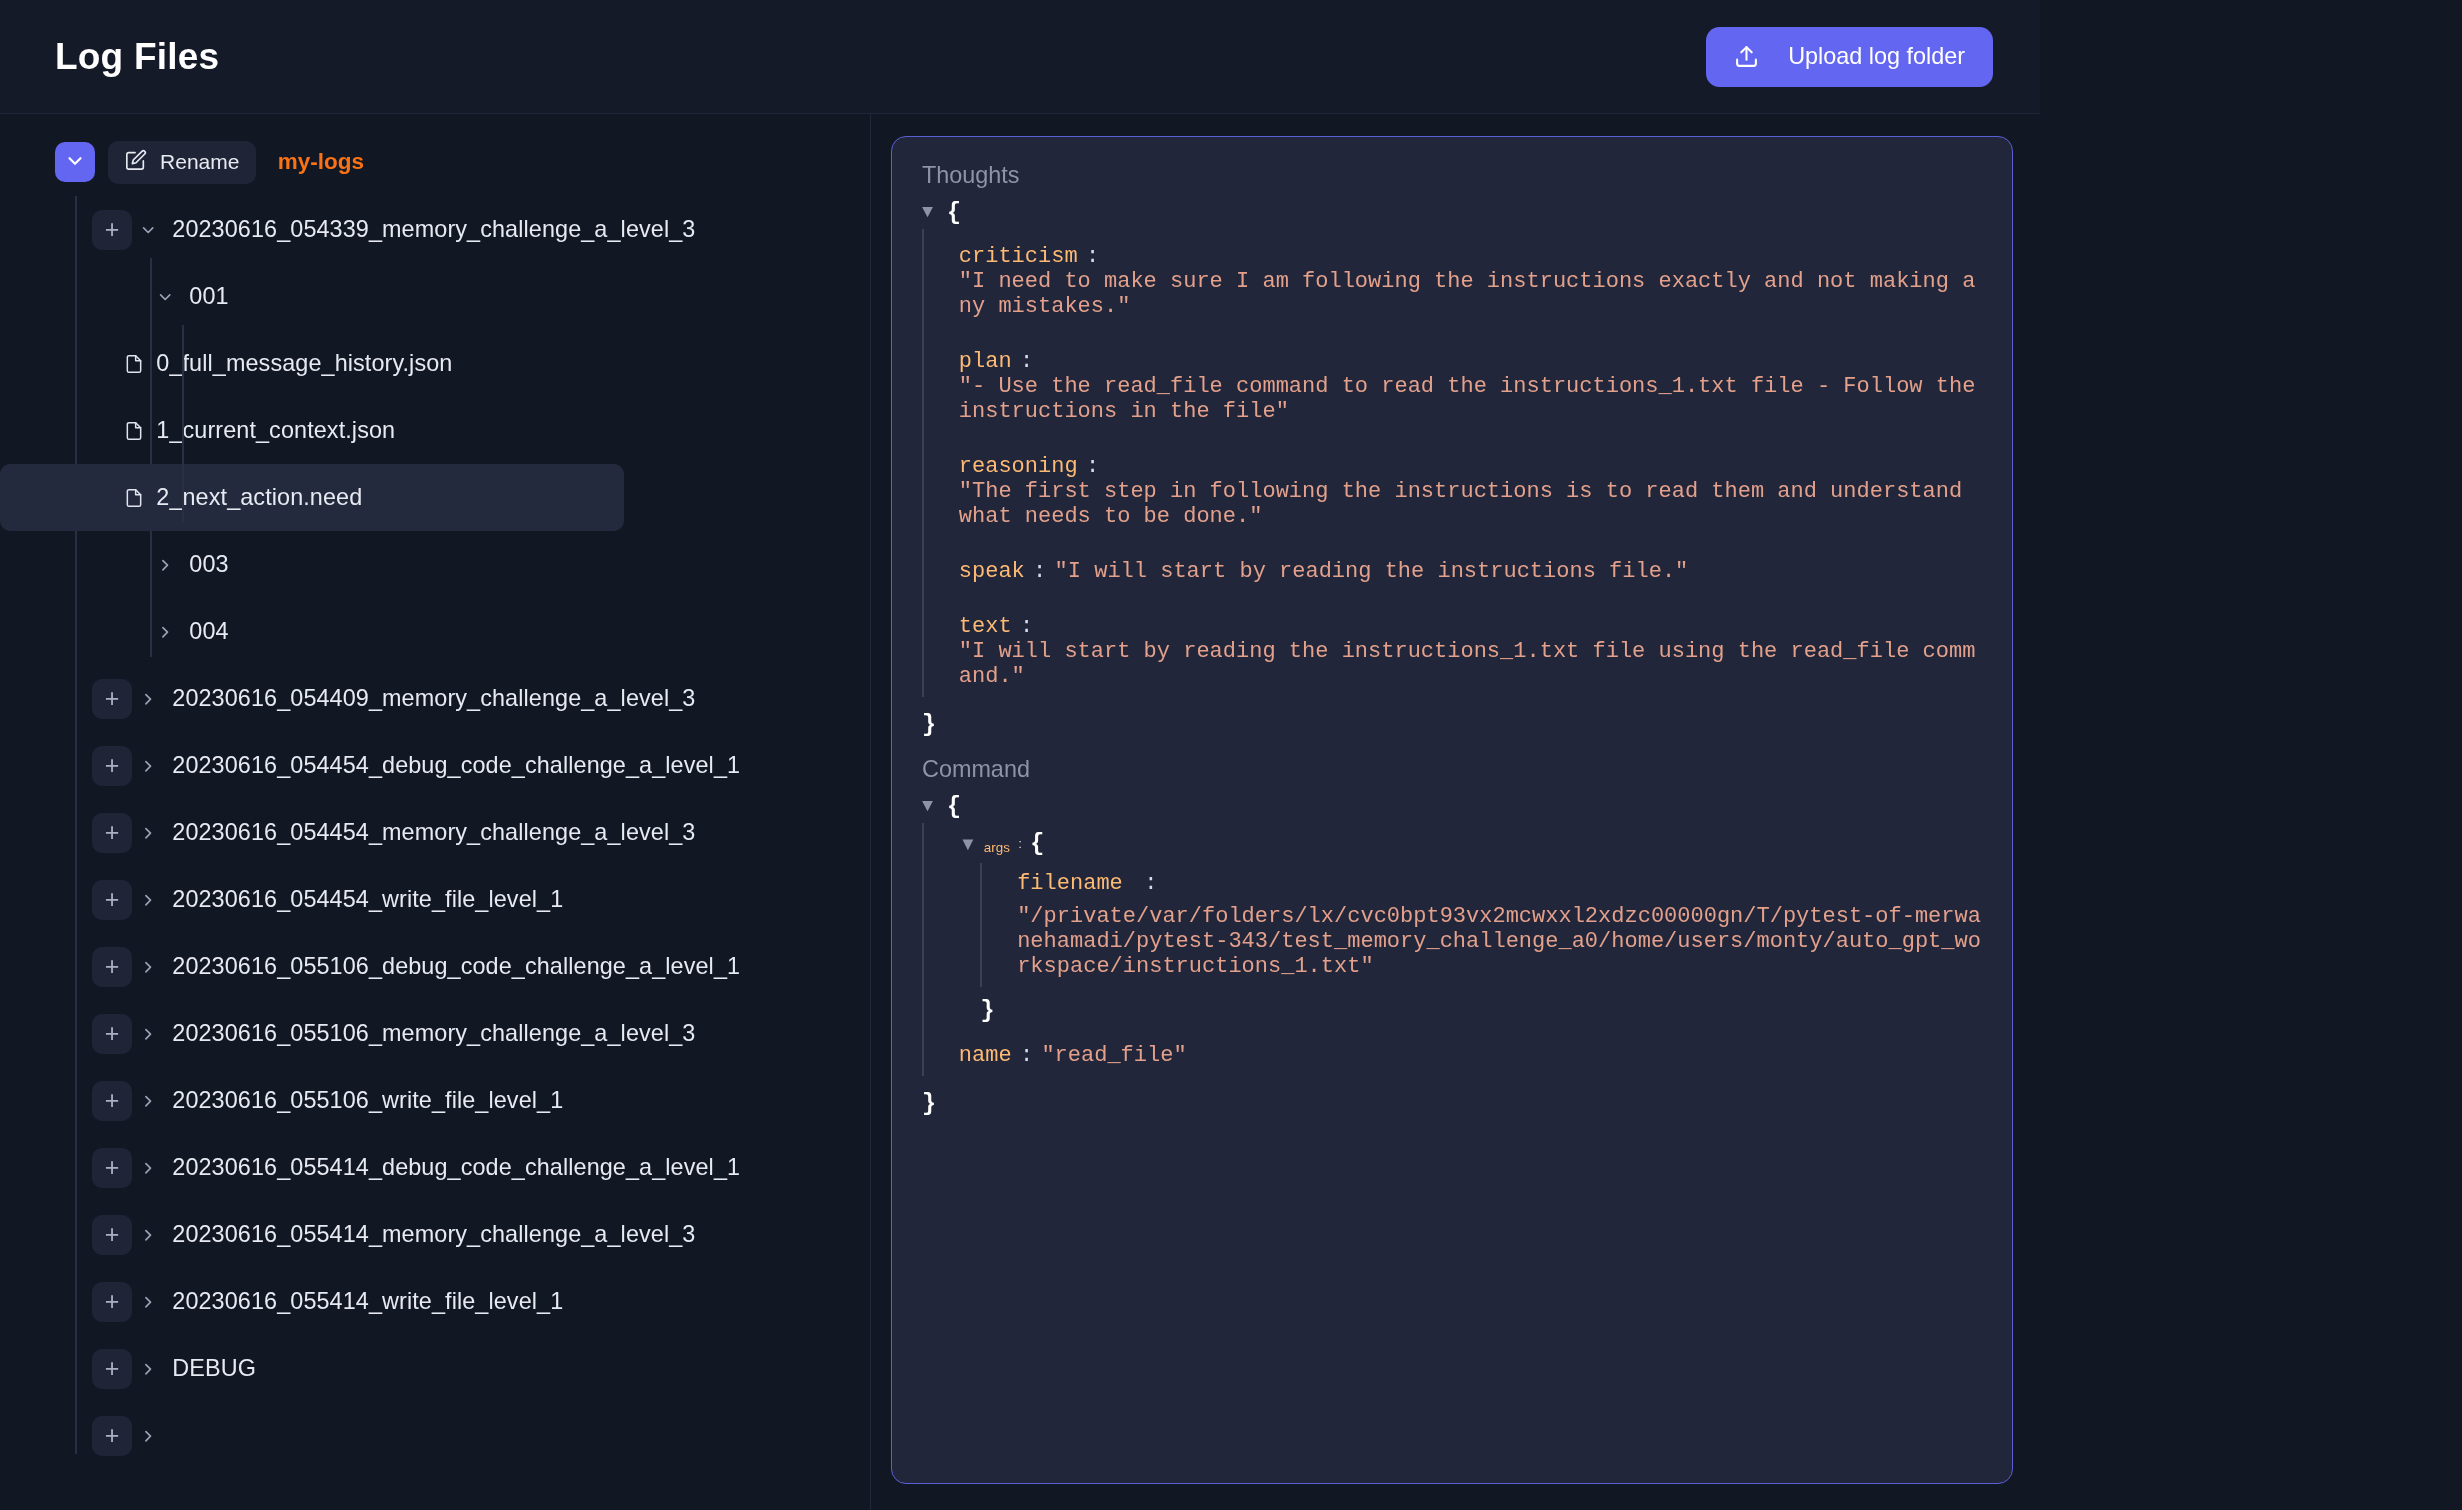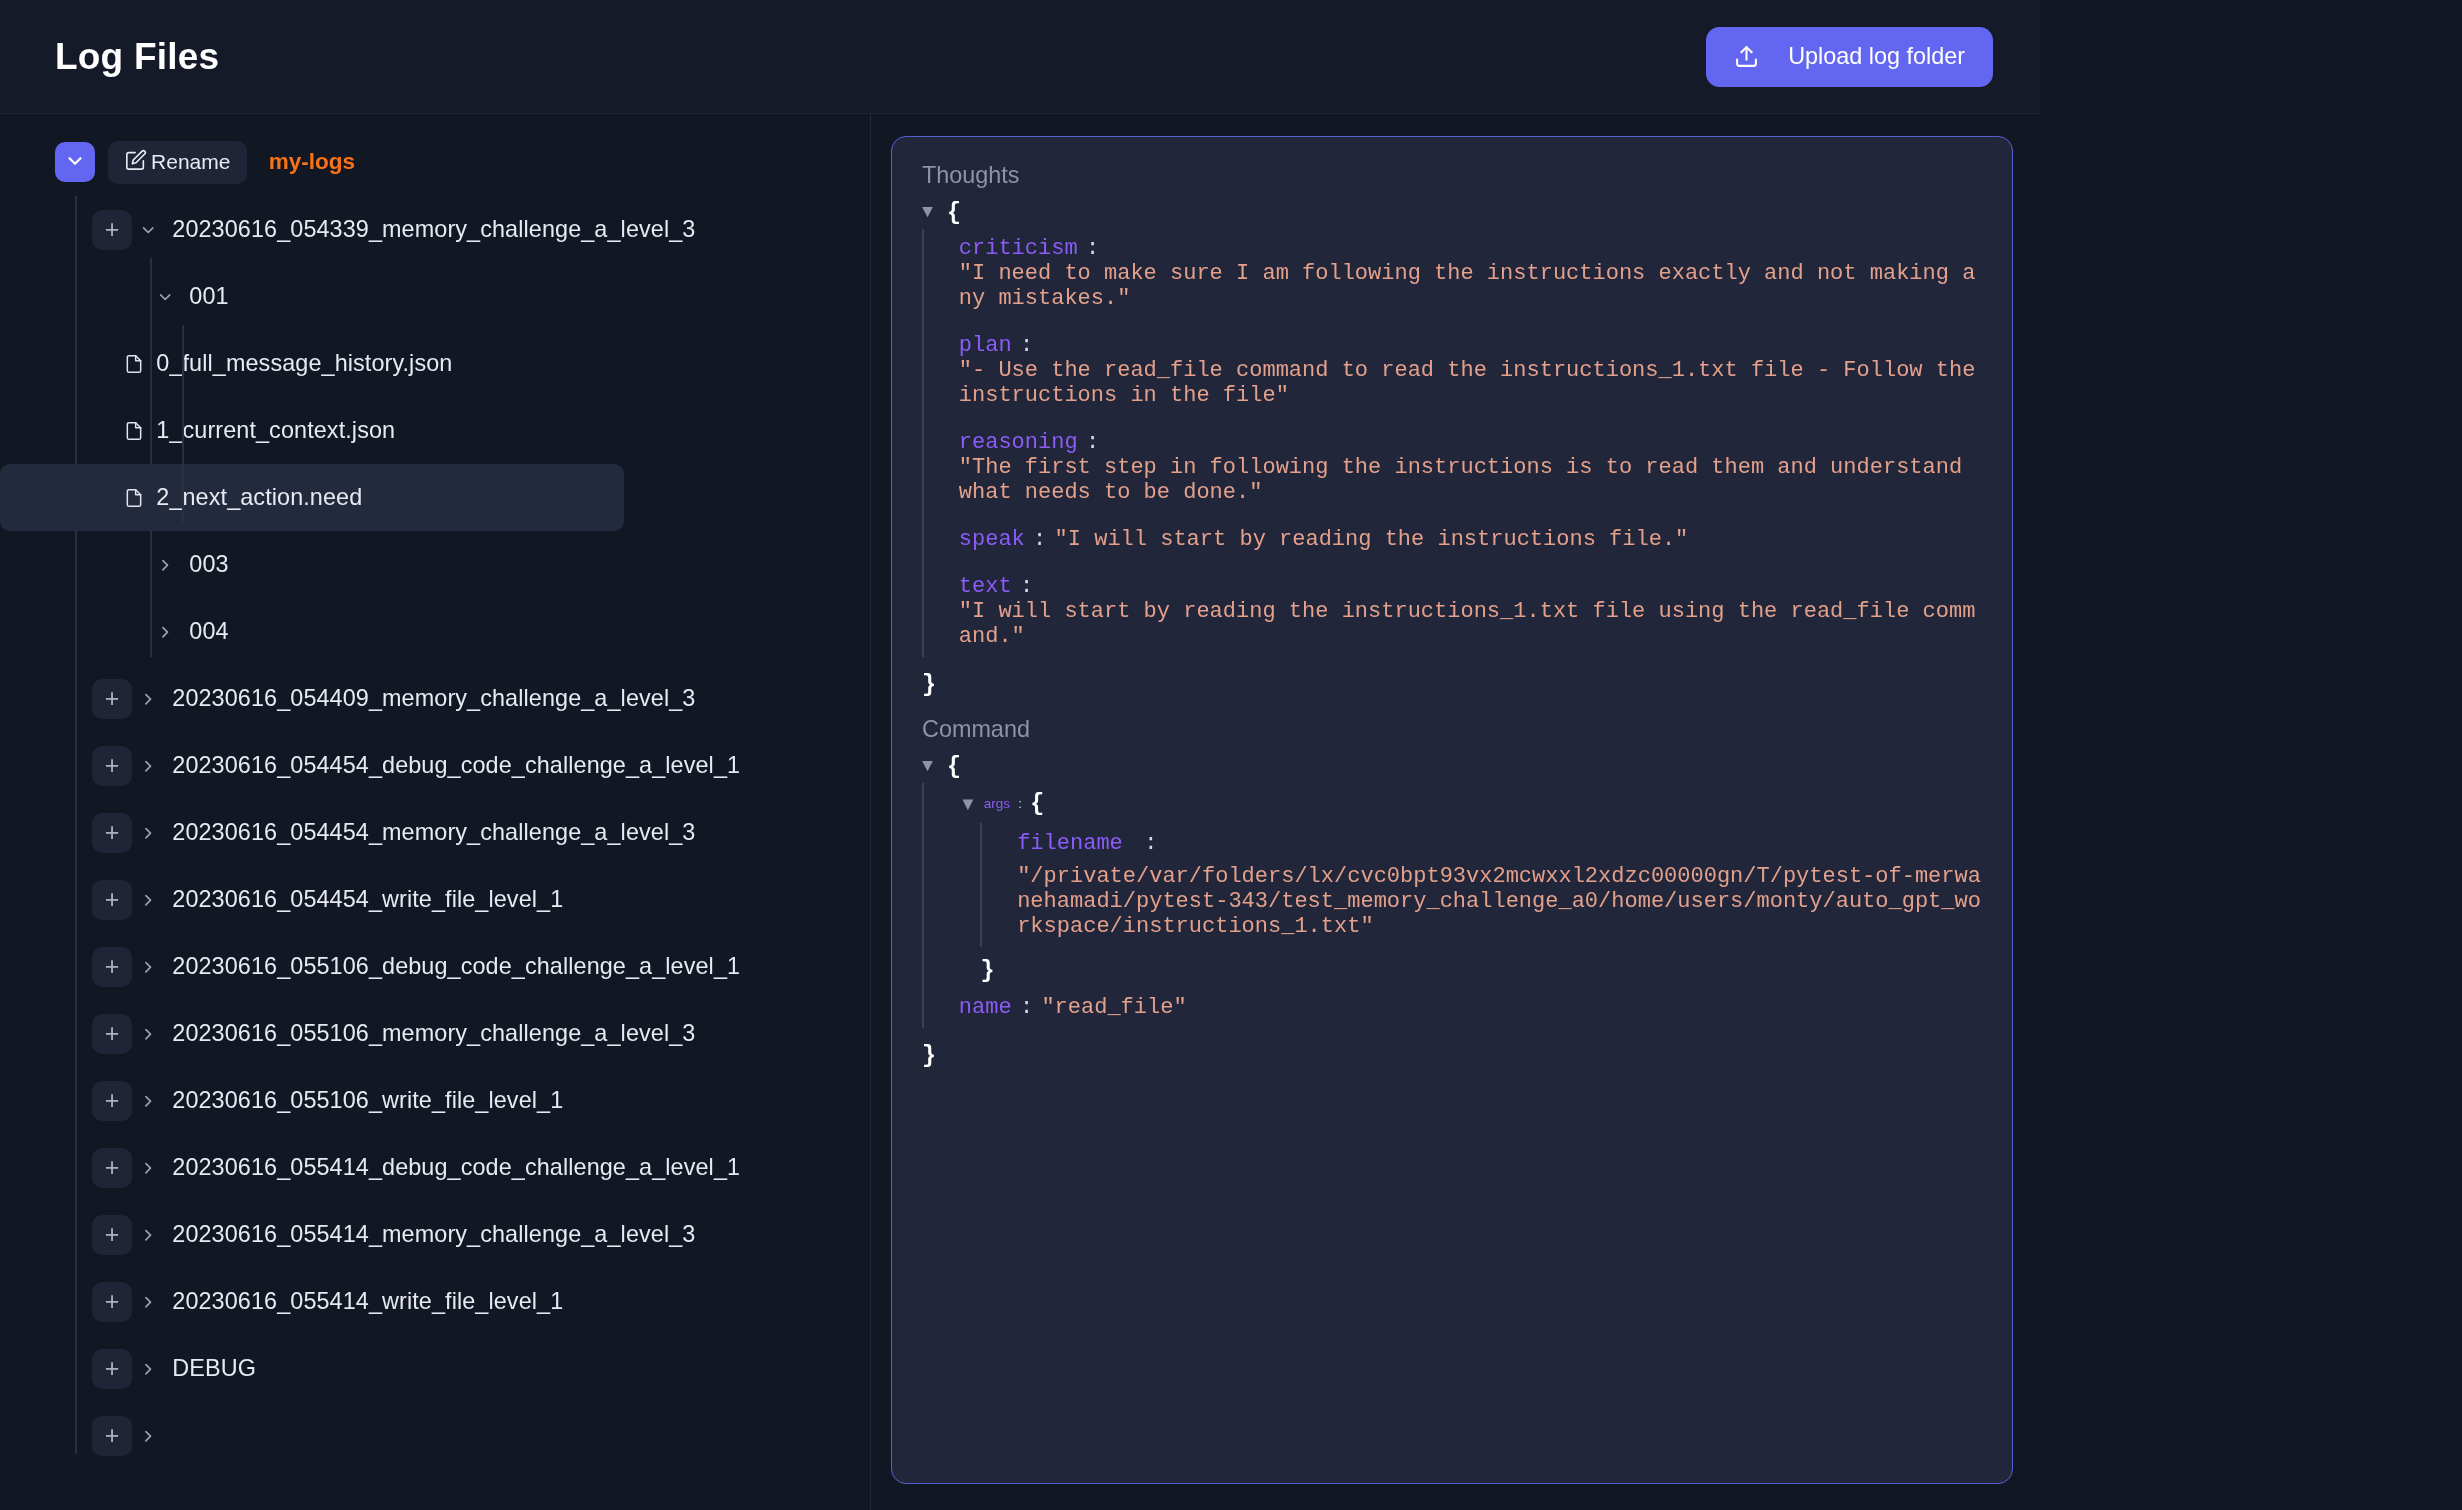--- a/index.html
+++ b/index.html
@@ -42,21 +42,21 @@
     overflow: hidden;
     position: relative;
   }
   .root-row { display: flex; align-items: center; gap: 13.4px; padding-left: 55px; height: 52px; }
   .root-toggle {
     width: 40px; height: 40px; border-radius: 10px;
     background: #6366f1; border: none; cursor: pointer;
     display: flex; align-items: center; justify-content: center;
   }
   .rename-btn {
-    display: flex; align-items: center; gap: 4px;
+    display: flex; align-items: center; gap: 13px;
     background: #1f2436; color: #e8eaf2;
     border: none; border-radius: 10px;
     height: 43px; padding: 0 16.7px;
     font-size: 21px; font-family: "Liberation Sans", sans-serif;
     cursor: pointer;
   }
   .root-label { font-size: 22.5px; font-weight: 700; color: #f97316; margin-left: 8.3px; }
 
   .tree { position: relative; margin-top: 8.3px; }
   
@@ -129,21 +129,21 @@
     width: 25px; flex: 0 0 25px; color: #8d94a8; cursor: pointer;
     font-size: 18.4px; line-height: 1.3; text-align: left;
   }
   .brace { color: #ffffff; font-weight: 700; font-family: "Liberation Mono", monospace; font-size: 23.4px; }
   .jbody { position: relative; padding-left: 18.4px; }
   .jbody::before {
     content: ""; position: absolute; left: 0; top: 3.3px; bottom: 3.3px;
     width: 1.7px; background: #3a4058;
   }
   .kv { display: flex; flex-wrap: wrap; align-items: baseline; padding: 11px 0 11px 18.4px; font-family: "Liberation Mono", monospace; font-size: 22px; }
-  .k { color: #8b5cf6; white-space: pre; }
+  .k { color: #fdba74; white-space: pre; margin-top: 8px; }
   .colon { color: #d7dbe8; padding: 0 8.3px; }
   .v { color: #e3a08b; white-space: pre-wrap; word-break: break-all; }
   .v-wrap { color: #e3a08b; max-width: 1369px; }
   .nested-head { display: flex; align-items: center; padding: 11px 0 3.3px 0; }
   .close-brace { color: #ffffff; font-weight: 700; font-family: "Liberation Mono", monospace; font-size: 23.4px; padding-left: 18.4px; padding-top: 8.3px; }
   .close-brace.outer { padding-left: 0; padding-top: 11.7px; }
 </style>
 </head>
 <body>
 

